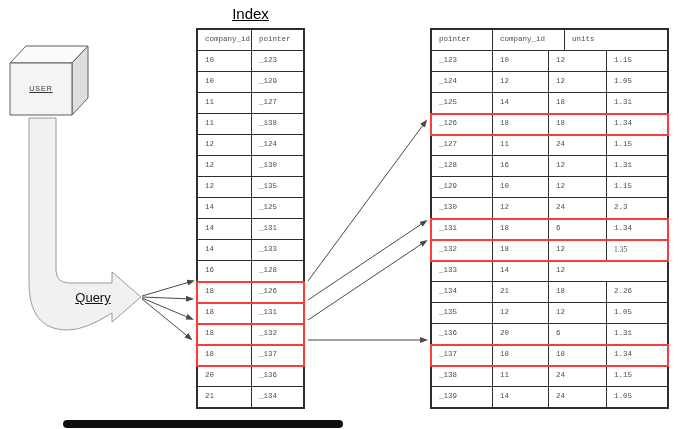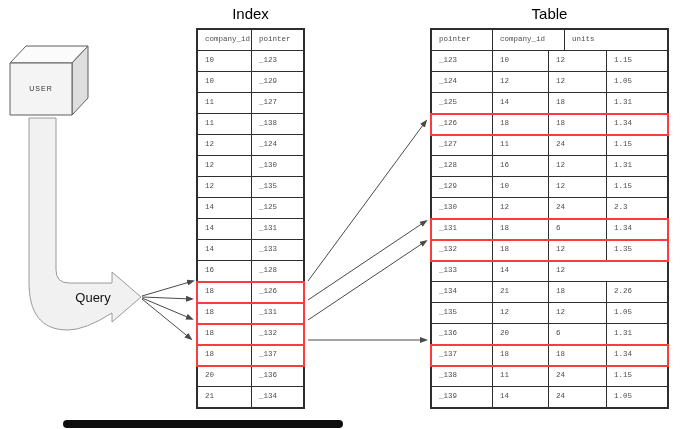--- a/index.html
+++ b/index.html
@@ -1,19 +1,19 @@
 <!DOCTYPE html>
 <html><head>
 <meta charset="utf-8">
 <style>
   html,body{margin:0;padding:0;background:#fff;}
   .canvas{position:relative;width:700px;height:429px;background:#fff;overflow:hidden;
           font-family:"Liberation Sans",sans-serif;}
   .overlay{position:absolute;left:0;top:0;width:700px;height:429px;pointer-events:none;}
-  .label{position:absolute;color:#111;}
+  .label{position:absolute;color:#111;text-decoration:underline;}
   .title{font-size:15px;text-align:center;color:#000;}
   .user-label{font-size:7px;letter-spacing:1px;color:#333;text-align:center;}
   .query-label{font-size:13px;color:#111;text-align:center;}
   .tbl{position:absolute;background:#fff;border:2px solid var(--border);box-sizing:content-box;}
   .trow{display:flex;height:20px;position:relative;border-top:1px solid var(--border);}
   .trow:first-child{border-top:none;}
   .tcell{box-sizing:border-box;border-left:1px solid var(--border);padding-left:7px;
          font-family:"Liberation Mono",monospace;font-size:7.5px;color:#4f4f4f;
          line-height:19px;white-space:nowrap;overflow:hidden;}
   .tcell:first-child{border-left:none;}
@@ -52,21 +52,20 @@
     <line class="link-line" marker-end="url(#ah)" x1="142" y1="298" x2="192" y2="319"></line>
     <line class="link-line" marker-end="url(#ah)" x1="142" y1="299" x2="191" y2="339"></line>
 
     <line class="link-line" marker-end="url(#ah)" x1="308" y1="281" x2="426" y2="121"></line>
     <line class="link-line" marker-end="url(#ah)" x1="308" y1="300" x2="426" y2="221"></line>
     <line class="link-line" marker-end="url(#ah)" x1="308" y1="320" x2="426" y2="241"></line>
     <line class="link-line" marker-end="url(#ah)" x1="308" y1="340" x2="426" y2="340"></line>
   </svg>
 
   <div class="label title" style="left:196px;top:5px;width:109px;">Index</div>
-  <div class="label title" style="left:430px;top:5px;width:239px;">Table</div>
 
   <div class="label user-label" style="left:10px;top:85px;width:62px;">USER</div>
   <div class="label query-label" style="left:69px;top:290px;width:48px;">Query</div>
 
   <div class="tbl" id="tbl-index" style="left: 196px; top: 28px; width: 105px;">
       <div class="trow">
         <div class="tcell" style="width: 53px;">company_id</div>
         <div class="tcell" style="width: 52px; flex: 1 1 0%;">pointer</div>
       </div>
       <div class="trow">
@@ -195,21 +194,21 @@
       <div class="trow hl">
         <div class="tcell" style="width: 60px;">_131</div>
         <div class="tcell" style="width: 56px;">18</div>
         <div class="tcell" style="width: 58px;">6</div>
         <div class="tcell" style="width: 61px; flex: 1 1 0%;">1.34</div>
       </div>
       <div class="trow hl">
         <div class="tcell" style="width: 60px;">_132</div>
         <div class="tcell" style="width: 56px;">18</div>
         <div class="tcell" style="width: 58px;">12</div>
-        <div class="tcell" style="width: 61px; flex: 1 1 0%;">1.35</div>
+        <div class="tcell" style="width: 61px; flex: 1 1 0%; font-family: Liberation Serif, serif;">1.35</div>
       </div>
       <div class="trow">
         <div class="tcell" style="width: 60px;">_133</div>
         <div class="tcell" style="width: 56px;">14</div>
         <div class="tcell" style="width: 58px;">12</div>
       </div>
       <div class="trow">
         <div class="tcell" style="width: 60px;">_134</div>
         <div class="tcell" style="width: 56px;">21</div>
         <div class="tcell" style="width: 58px;">18</div>

